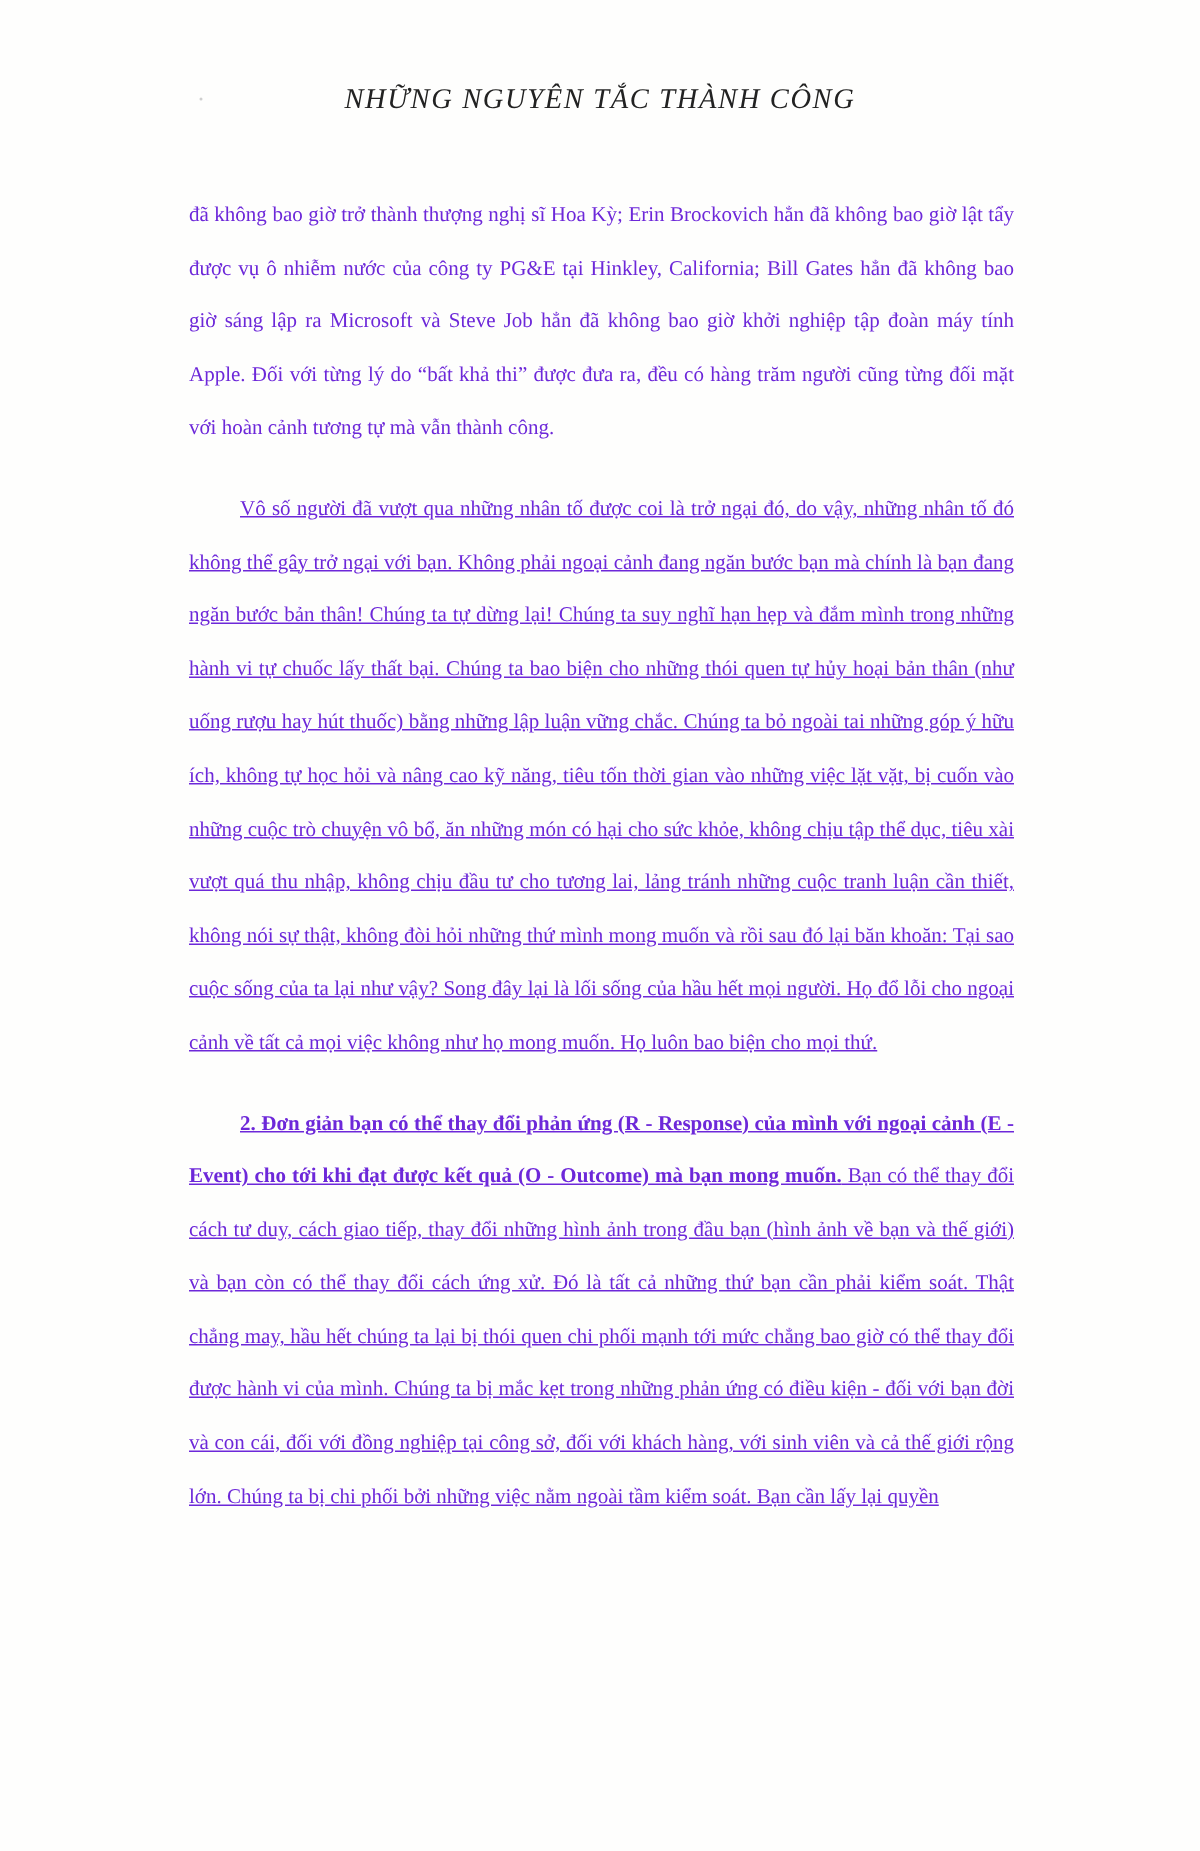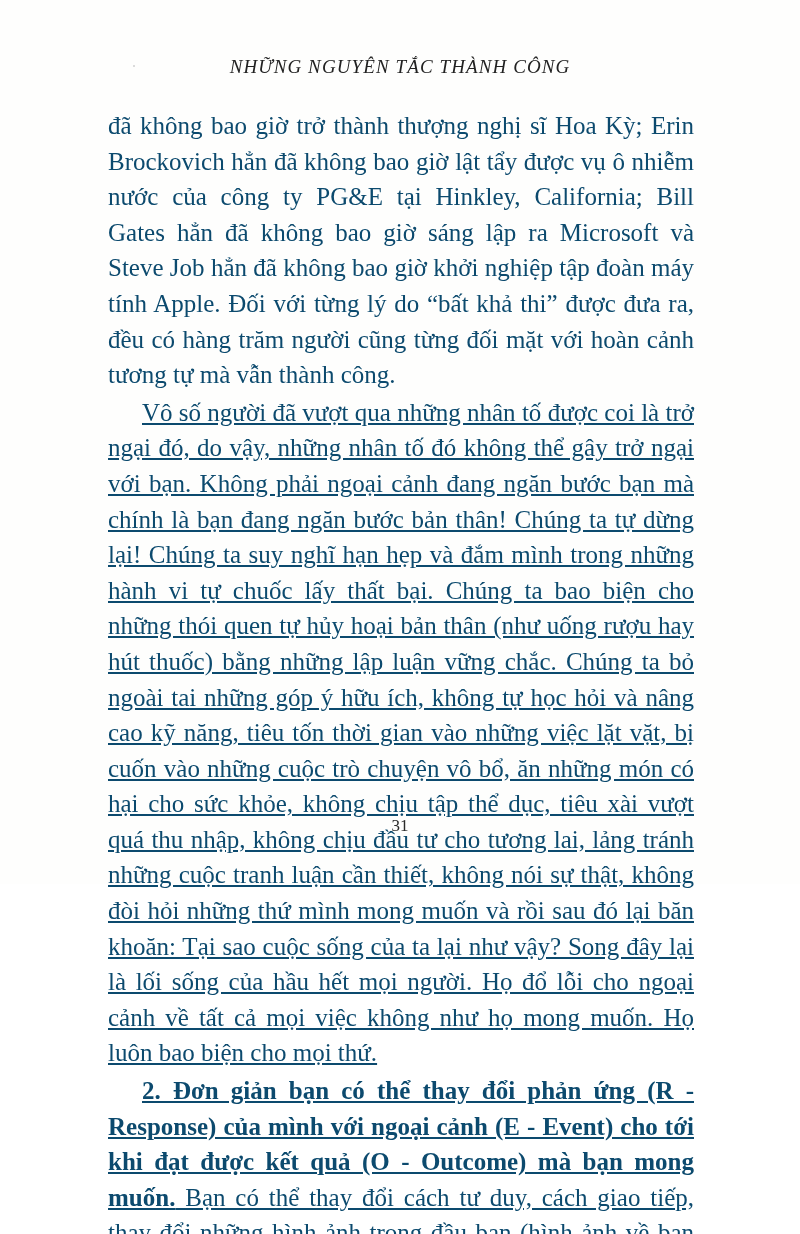--- a/index.html
+++ b/index.html
@@ -10,21 +10,21 @@
     width: 800px;
     height: 1234px;
     background: #ffffff;
     font-family: "Liberation Serif", serif;
     color: #1b1b1b;
     overflow: hidden;
   }
   .page {
     position: relative;
     width: 800px;
-    height: 884px;
+    height: 1234px;
     box-sizing: border-box;
     padding: 0;
     background: #fefefd;
   }
   .running-head {
     position: absolute;
     top: 56px;
     left: 0;
     width: 800px;
     text-align: center;
@@ -34,26 +34,26 @@
     font-style: italic;
     color: #222;
   }
   .content {
     position: absolute;
     top: 108px;
     left: 108px;
     width: 586px;
   }
   p.body-par {
-    margin: 0;
-    font-size: 25px;
+    margin: 18px;
+    font-size: 14px;
     line-height: 35.6px;
     text-align: justify;
     text-justify: inter-word;
-    color: #0c4a6e;
+    color: #6d28d9;
     -webkit-hyphens: none;
     hyphens: none;
   }
   p.indent {
     text-indent: 34px;
   }
   p.spaced {
     margin-top: 2px;
     text-decoration: underline;
   }
@@ -90,15 +90,14 @@
   <div class="content">
 
     <p class="body-par">đã không bao giờ trở thành thượng nghị sĩ Hoa Kỳ; Erin Brockovich hẳn đã không bao giờ lật tẩy được vụ ô nhiễm nước của công ty PG&amp;E tại Hinkley, California; Bill Gates hẳn đã không bao giờ sáng lập ra Microsoft và Steve Job hẳn đã không bao giờ khởi nghiệp tập đoàn máy tính Apple. Đối với từng lý do “bất khả thi” được đưa ra, đều có hàng trăm người cũng từng đối mặt với hoàn cảnh tương tự mà vẫn thành công.</p>
 
     <p class="body-par indent spaced">Vô số người đã vượt qua những nhân tố được coi là trở ngại đó, do vậy, những nhân tố đó không thể gây trở ngại với bạn. Không phải ngoại cảnh đang ngăn bước bạn mà chính là bạn đang ngăn bước bản thân! Chúng ta tự dừng lại! Chúng ta suy nghĩ hạn hẹp và đắm mình trong những hành vi tự chuốc lấy thất bại. Chúng ta bao biện cho những thói quen tự hủy hoại bản thân (như uống rượu hay hút thuốc) bằng những lập luận vững chắc. Chúng ta bỏ ngoài tai những góp ý hữu ích, không tự học hỏi và nâng cao kỹ năng, tiêu tốn thời gian vào những việc lặt vặt, bị cuốn vào những cuộc trò chuyện vô bổ, ăn những món có hại cho sức khỏe, không chịu tập thể dục, tiêu xài vượt quá thu nhập, không chịu đầu tư cho tương lai, lảng tránh những cuộc tranh luận cần thiết, không nói sự thật, không đòi hỏi những thứ mình mong muốn và rồi sau đó lại băn khoăn: Tại sao cuộc sống của ta lại như vậy? Song đây lại là lối sống của hầu hết mọi người. Họ đổ lỗi cho ngoại cảnh về tất cả mọi việc không như họ mong muốn. Họ luôn bao biện cho mọi thứ.</p>
 
     <p class="body-par indent spaced"><span class="lead-bold">2. Đơn giản bạn có thể thay đổi phản ứng (R - Response) của mình với ngoại cảnh (E - Event) cho tới khi đạt được kết quả (O - Outcome) mà bạn mong muốn.</span><span> Bạn có thể thay đổi cách tư duy, cách giao tiếp, thay đổi những hình ảnh trong đầu bạn (hình ảnh về bạn và thế giới) và bạn còn có thể thay đổi cách ứng xử. Đó là tất cả những thứ bạn cần phải kiểm soát. Thật chẳng may, hầu hết chúng ta lại bị thói quen chi phối mạnh tới mức chẳng bao giờ có thể thay đổi được hành vi của mình. Chúng ta bị mắc kẹt trong những phản ứng có điều kiện - đối với bạn đời và con cái, đối với đồng nghiệp tại công sở, đối với khách hàng, với sinh viên và cả thế giới rộng lớn. Chúng ta bị chi phối bởi những việc nằm ngoài tầm kiểm soát. Bạn cần lấy lại quyền</span></p>
 
   </div>
 
-  <div class="folio">31</div>
 
 </div>
 
 </body></html>

